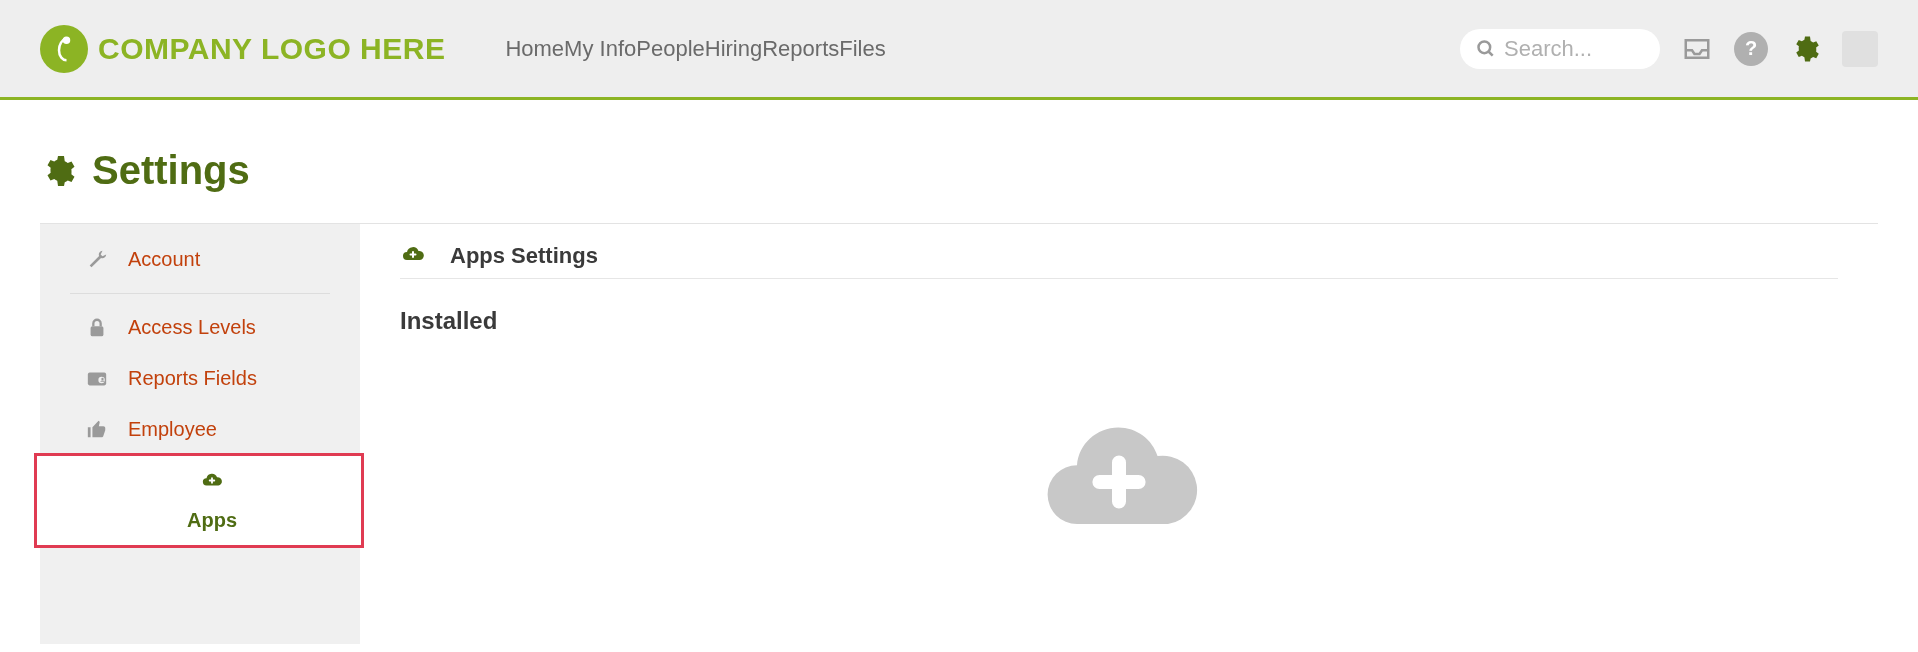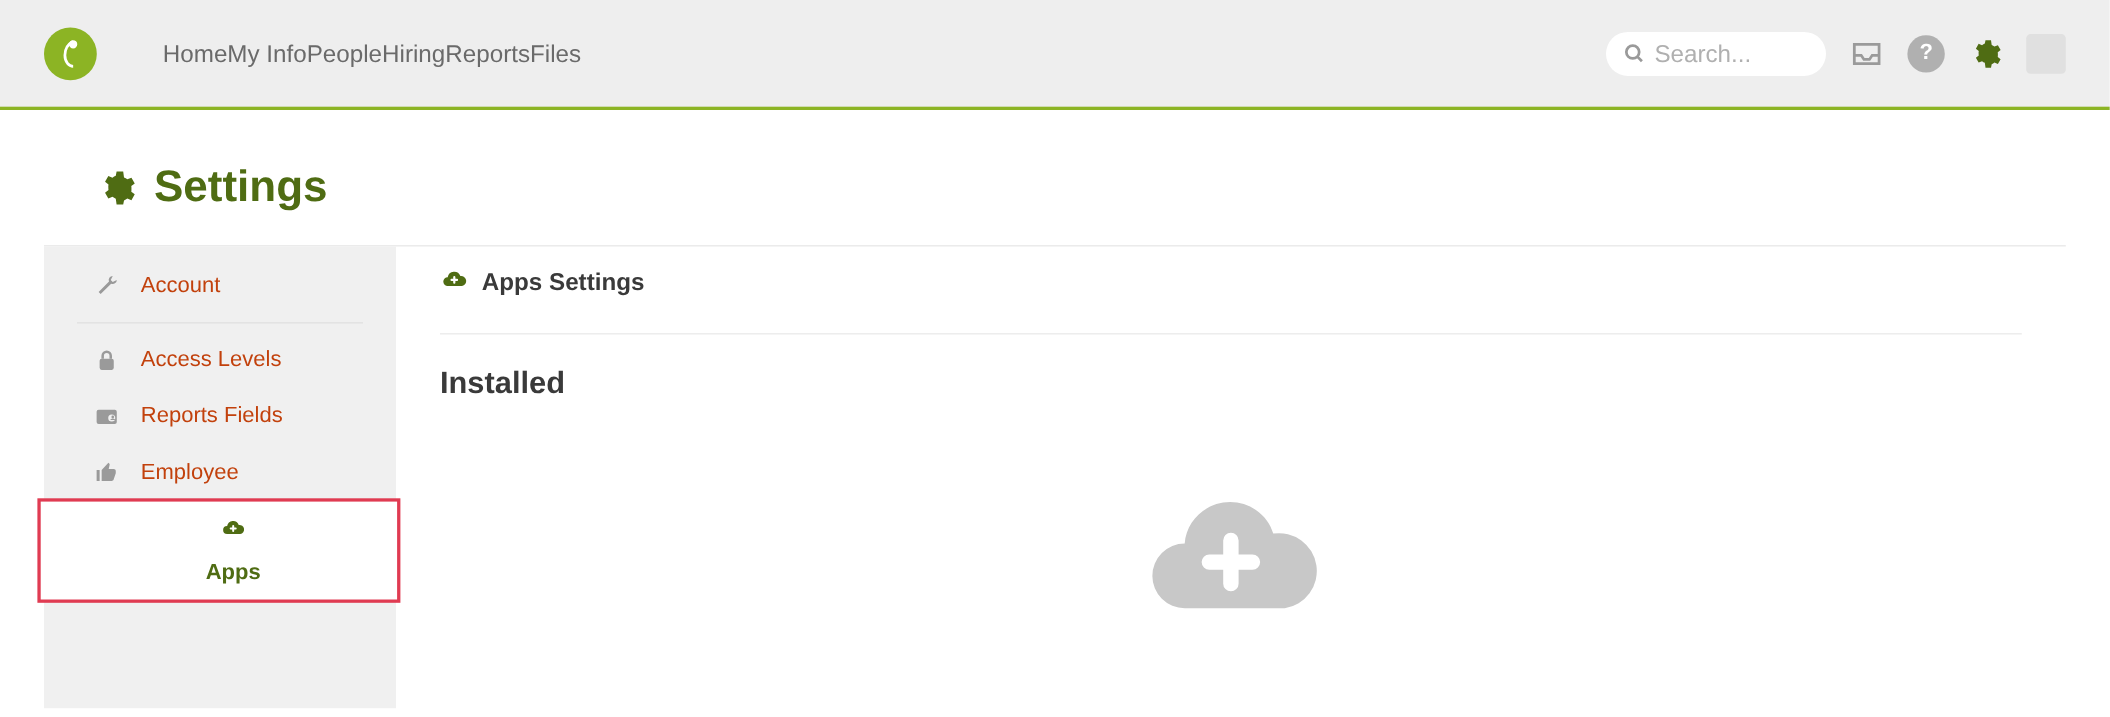--- a/index.html
+++ b/index.html
@@ -86,21 +86,20 @@
     width: 36px; height: 36px;
     background: #e0e0e0;
     border-radius: 4px;
   }
   
   .page-title-wrap {
     display:flex;
     align-items:center;
     gap:16px;
     padding: 48px 40px 30px 40px;
-    margin-left: 48px;
   }
   .page-title-wrap .gear { color:#4f6c13; }
   .page-title {
     font-size: 40px;
     font-weight: 700;
     color: #4f6c13;
   }
   
   .body-wrap {
     display:flex;
@@ -141,32 +140,32 @@
     border: 3px solid #e03b52;
     pointer-events:none;
   }
   .main {
     flex:1;
     padding: 18px 40px;
   }
   .section-header {
     display:flex;
     align-items:center;
-    gap:12px;
-    padding-bottom: 32px;
+    gap:24px;
+    padding-bottom: 8px;
     border-bottom:1px solid #e6e6e6;
   }
   .section-header .cloud-icn { color:#4f6c13; }
   .section-title {
     font-size: 22px;
     font-weight: 700;
     color: #3a3a3a;
   }
   .sub-title {
-    font-size: 28px;
+    font-size: 24px;
     font-weight: 600;
     color:#3a3a3a;
     margin-top: 28px;
   }
   .empty-state {
     display:flex;
     justify-content:center;
     margin-top: 70px;
   }
   .big-cloud { color:#c8c8c8; }
@@ -175,20 +174,21 @@
 <body>
 
 <div class="header">
   <div class="logo-wrap">
     <div class="logo-circle">
       <svg width="30" height="30" viewBox="0 0 24 24" fill="none" stroke="#fff" stroke-width="2">
         <path d="M14 3 C10 5 8 8 8 13 C8 18 11 21 14 21"></path>
         <circle cx="14" cy="5" r="2" fill="#fff"></circle>
       </svg>
     </div>
+    <div class="logo-text">COMPANY LOGO HERE</div>
   </div>
 
   <div class="nav">
     <div class="nav-item">Home</div>
     <div class="nav-item">My Info</div>
     <div class="nav-item">People</div>
     <div class="nav-item">Hiring</div>
     <div class="nav-item">Reports</div>
     <div class="nav-item">Files</div>
   </div>

